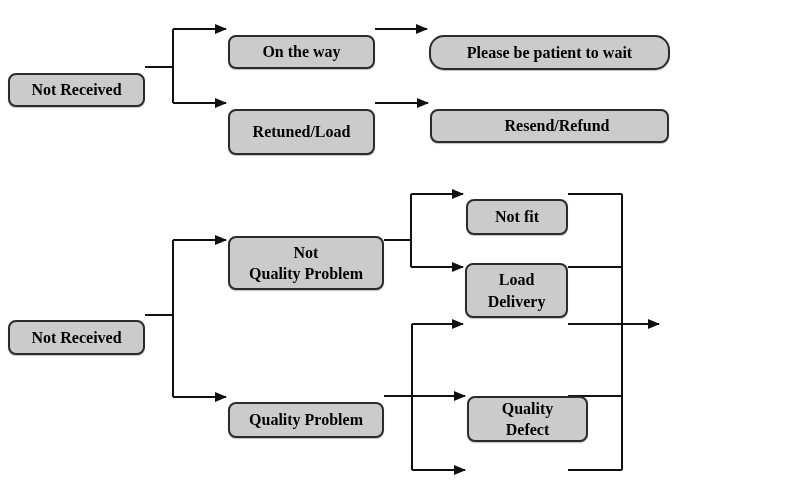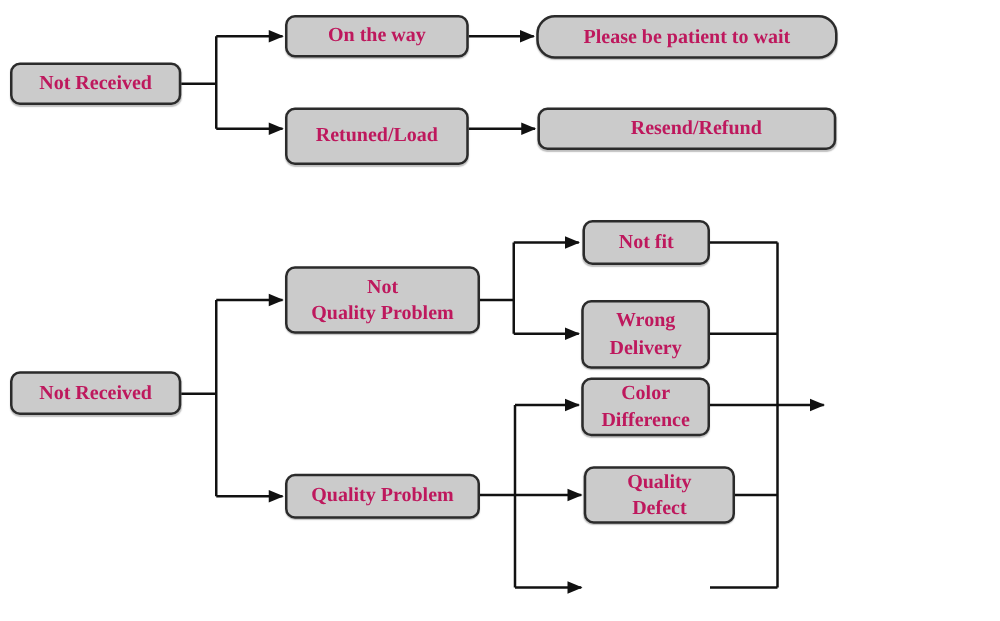--- a/index.html
+++ b/index.html
@@ -30,23 +30,24 @@
     border: 2px solid #2b2b2b;
     border-radius: 8px;
     box-sizing: border-box;
     display: flex;
     align-items: center;
     justify-content: center;
     text-align: center;
     font-weight: bold;
     font-size: 16px;
     line-height: 1.32;
-    color: #be185d;
+    color: #000000;
     white-space: pre-line;
     box-shadow: 0 1px 1px rgba(0,0,0,0.25);
+    margin-top: 23px;
   }
 </style>
 </head>
 <body>
 
 <div class="canvas">
 
   <svg class="wires" viewBox="0 0 800 497" xmlns="http://www.w3.org/2000/svg">
     <defs>
       <marker id="arrow" markerUnits="userSpaceOnUse" markerWidth="14" markerHeight="12" refX="12" refY="6" orient="auto">
@@ -89,20 +90,18 @@
   <div class="node" style="left:228px; top:12px; width:147px; height:34px;">On the way</div>
   <div class="node" style="left:429px; top:12px; width:241px; height:35px;border-radius:15px;">Please be patient to wait</div>
   <div class="node" style="left:228px; top:86px; width:147px; height:46px;">Retuned/Load</div>
   <div class="node" style="left:430px; top:86px; width:239px; height:34px;padding-left:15px;">Resend/Refund</div>
 
   <div class="node" style="left:8px; top:297px; width:137px; height:35px;">Not Received</div>
   <div class="node" style="left:228px; top:213px; width:156px; height:54px;">Not
 Quality Problem</div>
   <div class="node" style="left:228px; top:379px; width:156px; height:36px;">Quality Problem</div>
   <div class="node" style="left:466px; top:176px; width:102px; height:36px;">Not fit</div>
-  <div class="node" style="left:465px; top:240px; width:103px; height:55px;">Wrong
+  <div class="node" style="left:465px; top:240px; width:103px; height:55px;">Load
 Delivery</div>
-  <div class="node" style="left:465px; top:302px; width:103px; height:47px;">Color
-Difference</div>
   <div class="node" style="left:467px; top:373px; width:121px; height:46px;">Quality
 Defect</div>
 
 </div>
 
 </body></html>

